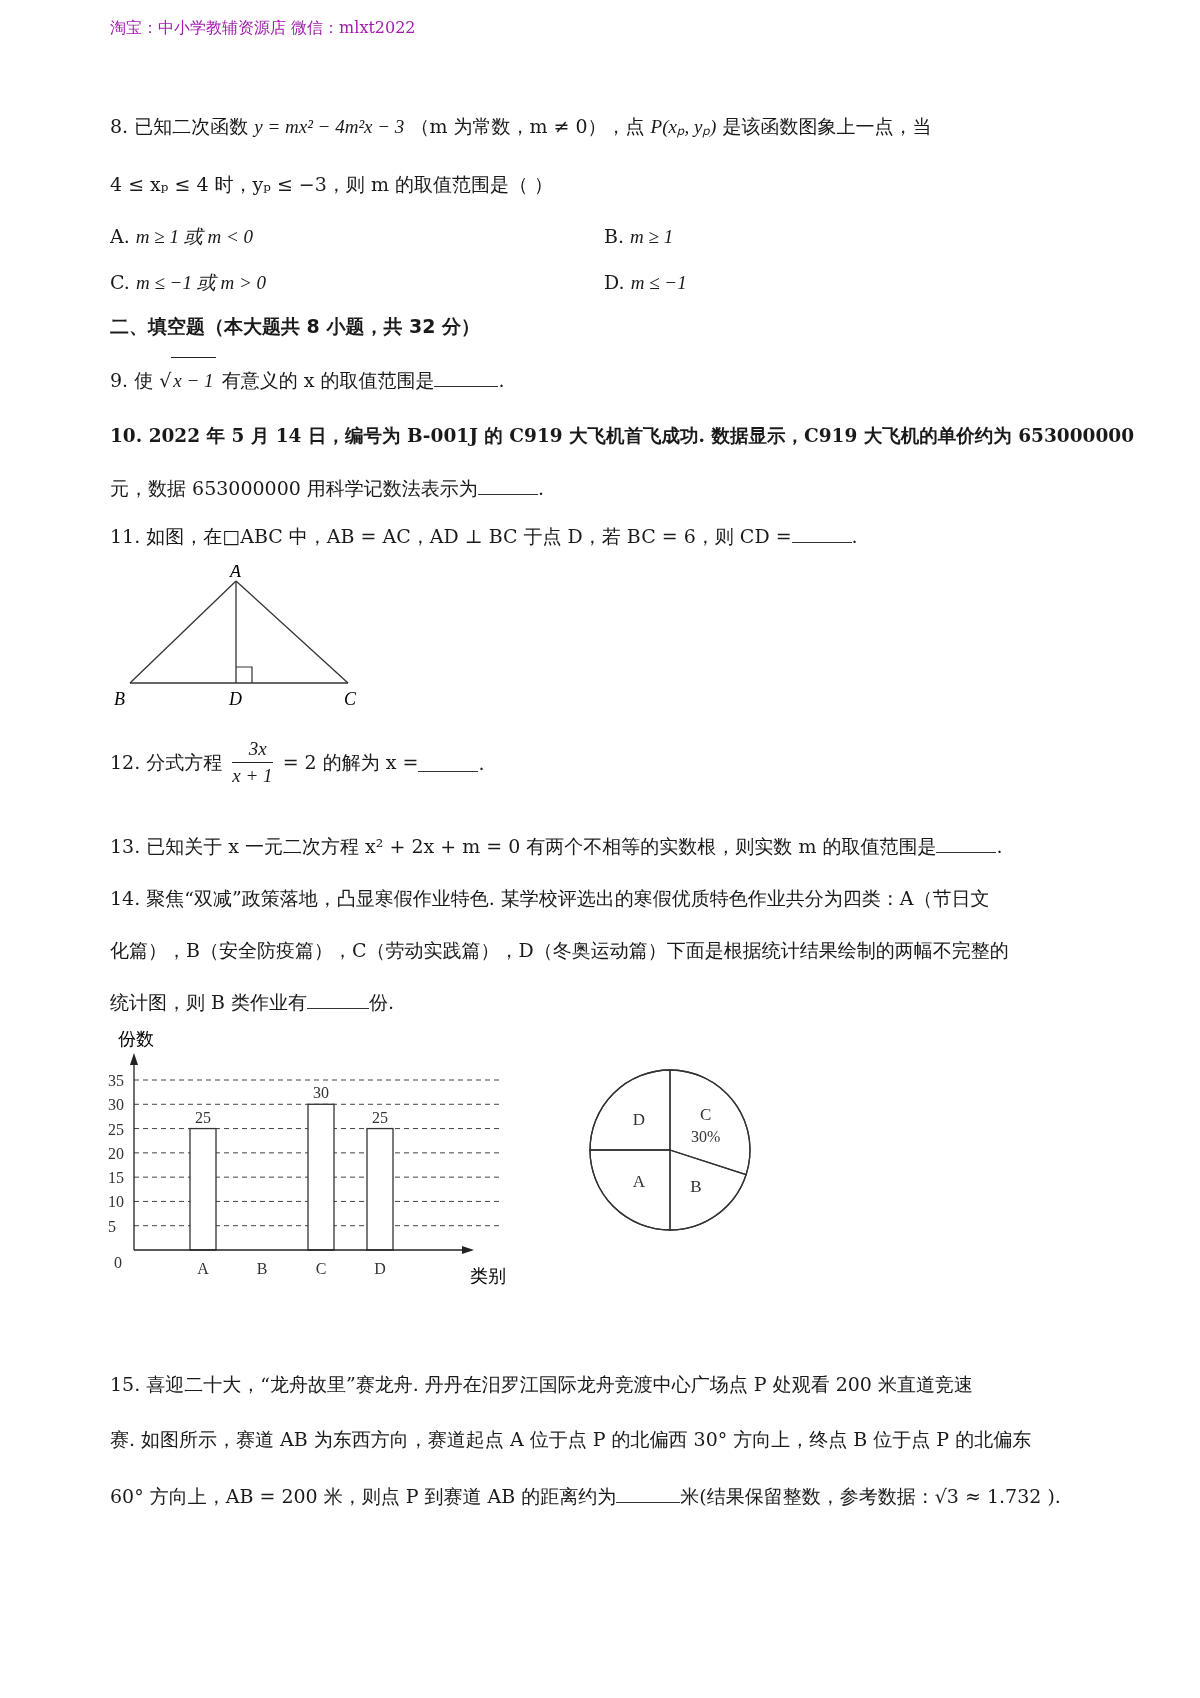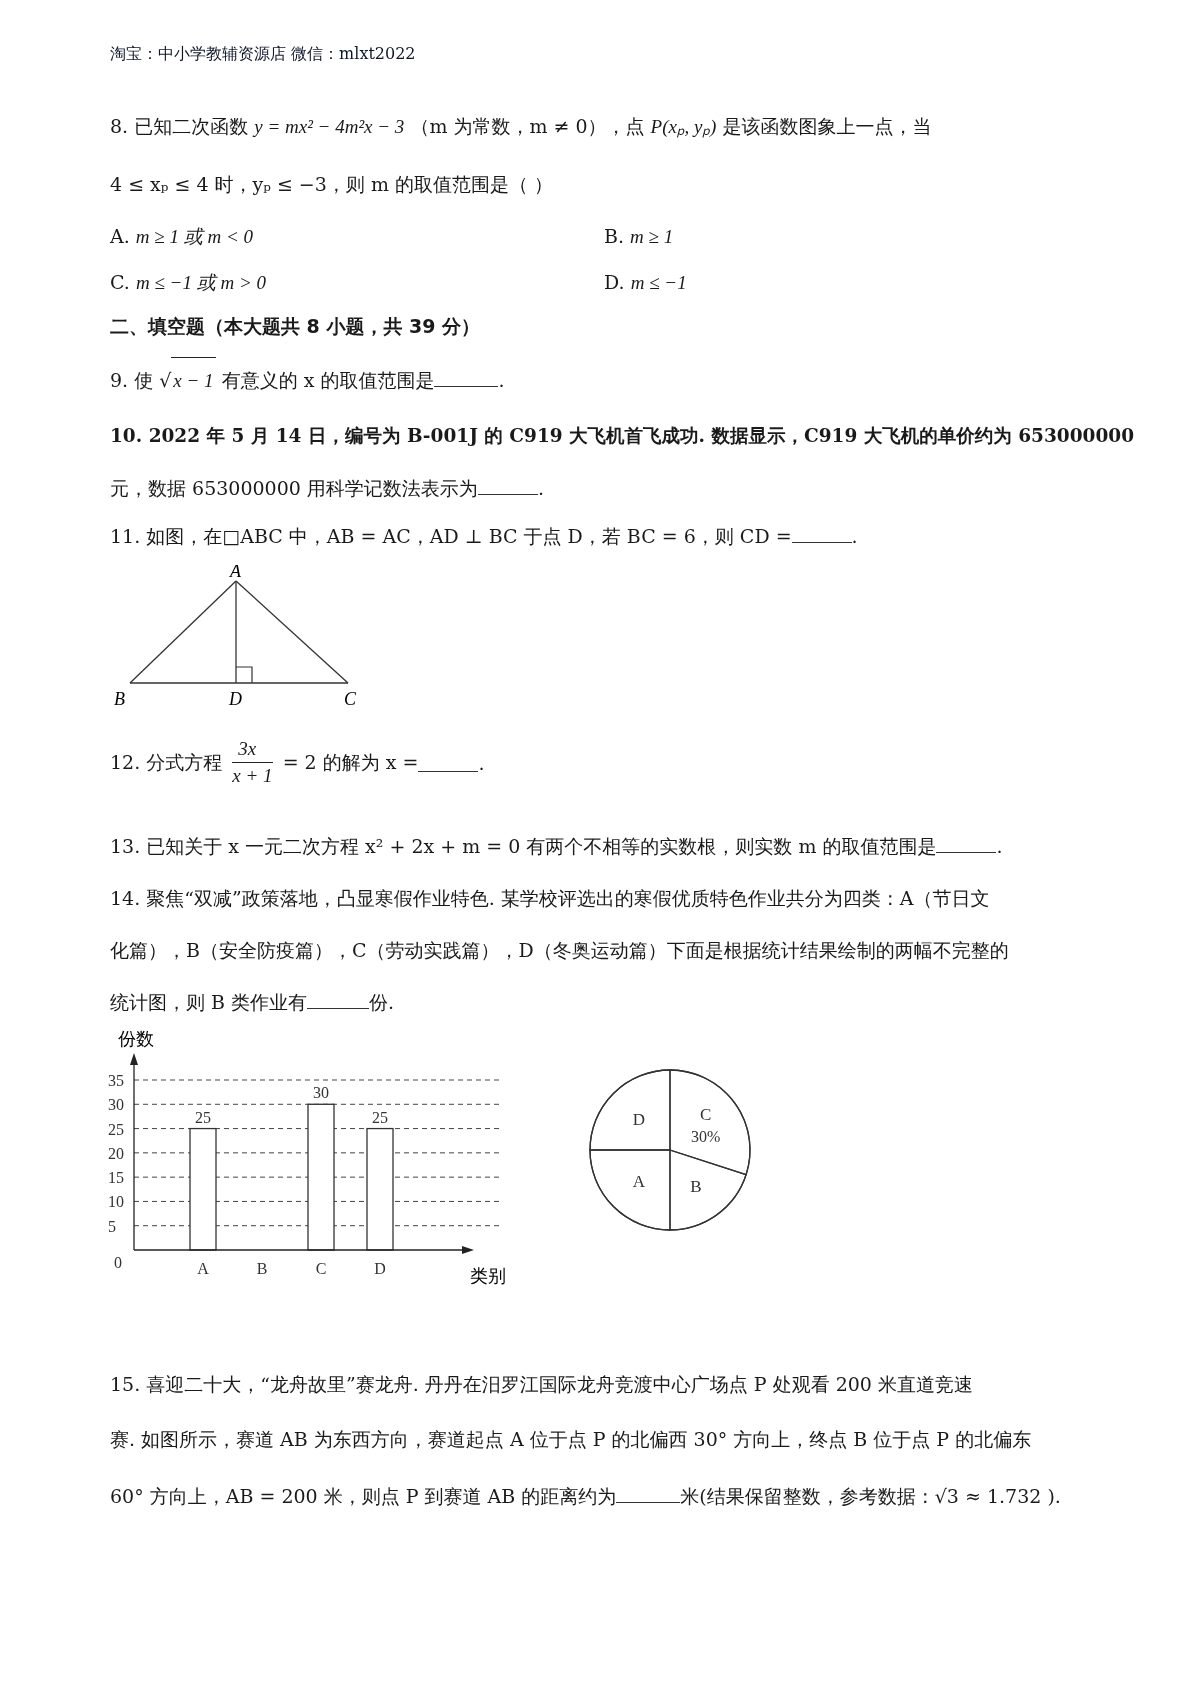--- a/index.html
+++ b/index.html
@@ -2,27 +2,27 @@
 <html><head>
 <meta charset="utf-8">
 <style>
   html, body { margin: 0; padding: 0; background: #ffffff; }
   body {
     width: 1200px; height: 1698px; position: relative; overflow: hidden;
     font-family: "DejaVu Serif", "Liberation Serif", serif;
     color: #1a1a1a;
   }
   .abs { position: absolute; white-space: nowrap; }
-  .header { left: 110px; top: 18px; font-size: 16px; color: #0f172a; margin-top: 26px; }
+  .header { left: 110px; top: 18px; font-size: 16px; color: #a21caf; }
   .line { left: 110px; font-size: 19px; line-height: 28px; }
   .math { font-family: Liberation Serif, serif; font-style: italic; }
   .bold { font-weight: bold; }
   .blank { display: inline-block; border-bottom: 1px solid #333; height: 18px; vertical-align: baseline; }
   .opt { font-size: 19px; line-height: 28px; }
-  .frac { display: inline-block; vertical-align: middle; text-align: left; margin: 0 4px; }
+  .frac { display: inline-block; vertical-align: middle; text-align: right; margin: 0 4px; }
   .frac .num { display: block; border-bottom: 1px solid #222; padding: 0 6px; line-height: 26px; }
   .frac .den { display: block; line-height: 26px; }
   .sqrt { display: inline-block; }
   .sqrt .rad { border-top: 1px solid #222; padding: 12px 2px; }
   svg text { font-family: "Liberation Serif", "DejaVu Serif", serif; }
 </style>
 </head>
 <body>
 
 <div class="abs header">淘宝：中小学教辅资源店  微信：mlxt2022</div>
@@ -47,21 +47,21 @@
 </div>
 <div class="abs opt" style="left:110px; top:268px;text-align:right;">
   <span>C.</span>
   <span class="math">m ≤ −1 或 m &gt; 0</span>
 </div>
 <div class="abs opt" style="left:604px; top:268px;">
   <span>D.</span>
   <span class="math">m ≤ −1</span>
 </div>
 
-<div class="abs line bold" style="top:312px; font-family:'DejaVu Sans','Liberation Sans',sans-serif; font-size:19px;">二、填空题（本大题共 8 小题，共 39 分）</div>
+<div class="abs line bold" style="top:312px; font-family:'DejaVu Sans','Liberation Sans',sans-serif; font-size:19px;">二、填空题（本大题共 8 小题，共 32 分）</div>
 
 <div class="abs line" style="top:366px;">
   <span>9.</span>
   <span>使</span>
   <span class="sqrt">√<span class="rad math">x − 1</span></span>
   <span>有意义的 x 的取值范围是</span><span class="blank" style="width:64px;"></span><span>.</span>
 </div>
 
 <div class="abs line" style="top:422px; font-size:18.5px;font-weight:bold;">10. 2022 年 5 月 14 日，编号为 B-001J 的 C919 大飞机首飞成功. 数据显示，C919 大飞机的单价约为 653000000</div>
 <div class="abs line" style="top:474px;">

